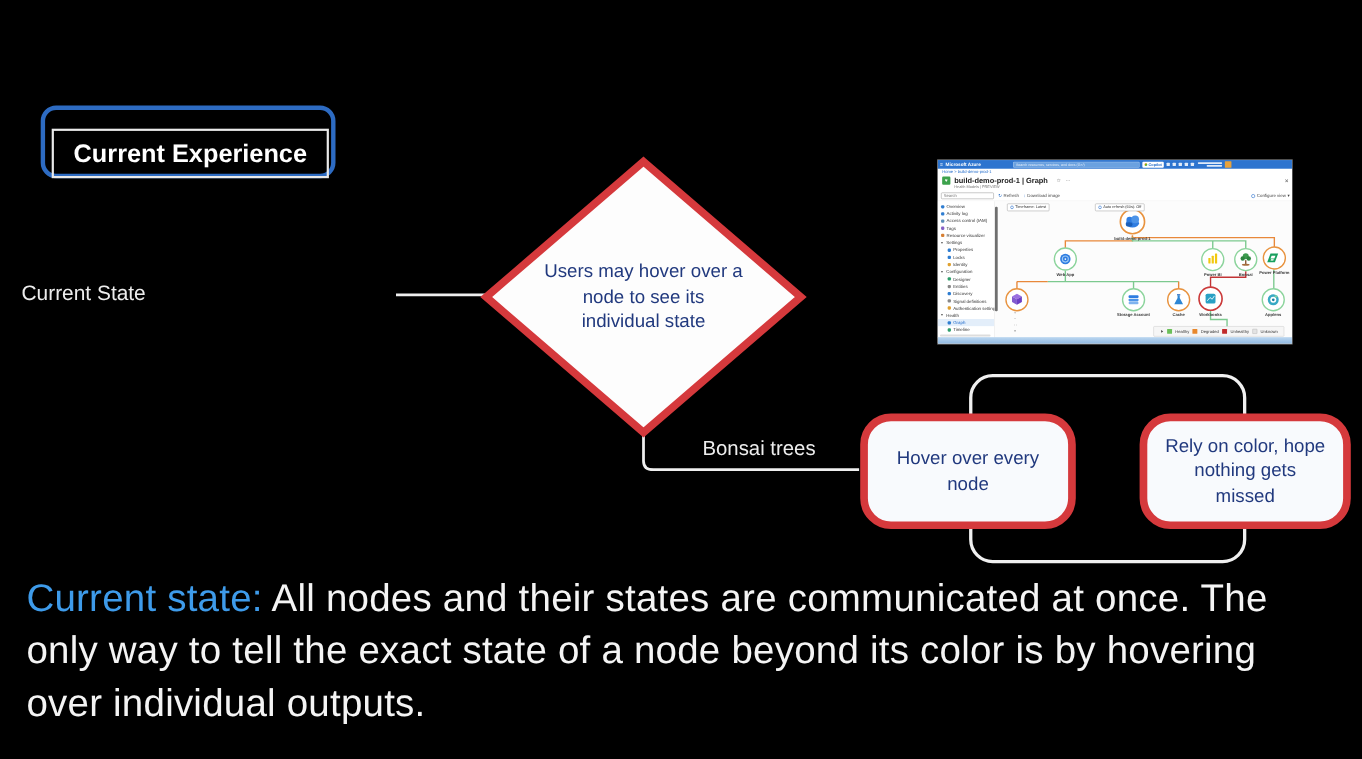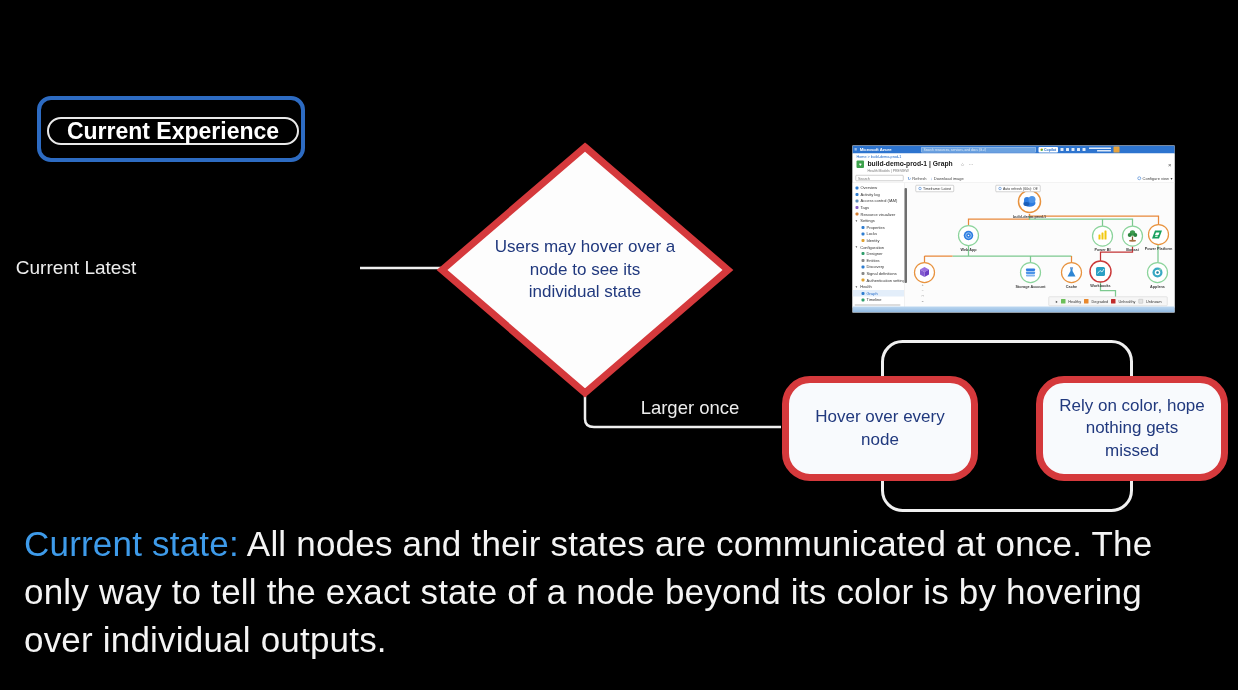--- a/index.html
+++ b/index.html
@@ -8,22 +8,22 @@
 
   
   #shapes{position:absolute;inset:0;z-index:1;}
 
   
   .title-bar{position:absolute;left:35px;top:17px;width:747px;height:91px;background:#2D6BC2;
     border-radius:14px;display:flex;align-items:center;justify-content:center;z-index:5;}
   .title-bar span{color:#fff;font-size:45px;font-weight:bold;letter-spacing:.5px;}
   .tab-outer{position:absolute;left:37px;top:96px;width:268px;height:66px;background:#000;
     border:4px solid #2D6BC2;border-radius:14px;z-index:4;}
-  .tab-inner{position:absolute;left:6px;top:17px;width:252px;height:28px;border:2.5px solid #E9E9E9;
-    border-radius:16px;display:flex;align-items:center;justify-content:center;}
+  .tab-inner{position:absolute;left:6px;top:17px;width:252px;height:45px;border:2.5px solid #E9E9E9;
+    border-radius:0;display:flex;align-items:center;justify-content:center;}
   .tab-inner span{color:#fff;font-size:23px;font-weight:bold;}
 
   
   .lbl-current-state{position:absolute;left:8px;top:257px;width:136px;text-align:center;
     color:#EDEDED;font-size:19px;font-weight:500;z-index:3;}
   .state-box{position:absolute;left:152px;top:211px;width:208px;height:113px;background:#FCFDFF;
     border-radius:26px;display:flex;align-items:center;justify-content:center;text-align:center;
     padding:0 10px;z-index:3;}
   .state-box span,.diamond-text span,.red-box span{color:#21397E;font-size:17px;font-weight:500;line-height:1.32;}
   .diamond-text{position:absolute;left:492px;top:224px;width:186px;height:92px;display:flex;
@@ -117,25 +117,25 @@
     <path d="M585,392 L585,419 Q585,427 594,427 L781,427" stroke="#EFEFEF" stroke-width="2.5" fill="none"></path>
     <polygon points="585,147 728,270 585,393 442,270" fill="#FDFDFD" stroke="#D5393C" stroke-width="7"></polygon>
   </svg>
 
   <div class="tab-outer">
     <div class="tab-inner">
       <span>Current Experience</span>
     </div>
   </div>
 
-  <div class="lbl-current-state">Current Latest</div>
+  <div class="lbl-current-state">Current State</div>
   <div class="diamond-text">
     <span>Users may hover over a node to see its individual state</span>
   </div>
-  <div class="lbl-larger-trees">Larger once</div>
+  <div class="lbl-larger-trees">Bonsai trees</div>
   <div class="red-box b1">
     <span>Hover over every node</span>
   </div>
   <div class="red-box b2">
     <span>Rely on color, hope nothing gets missed</span>
   </div>
 
   <div class="footer"><span class="lead">Current state:</span><span> All nodes and their states are communicated at once. The only way to tell the exact state of a node beyond its color is by hovering over individual outputs.</span></div>
 
   <div class="portal">

